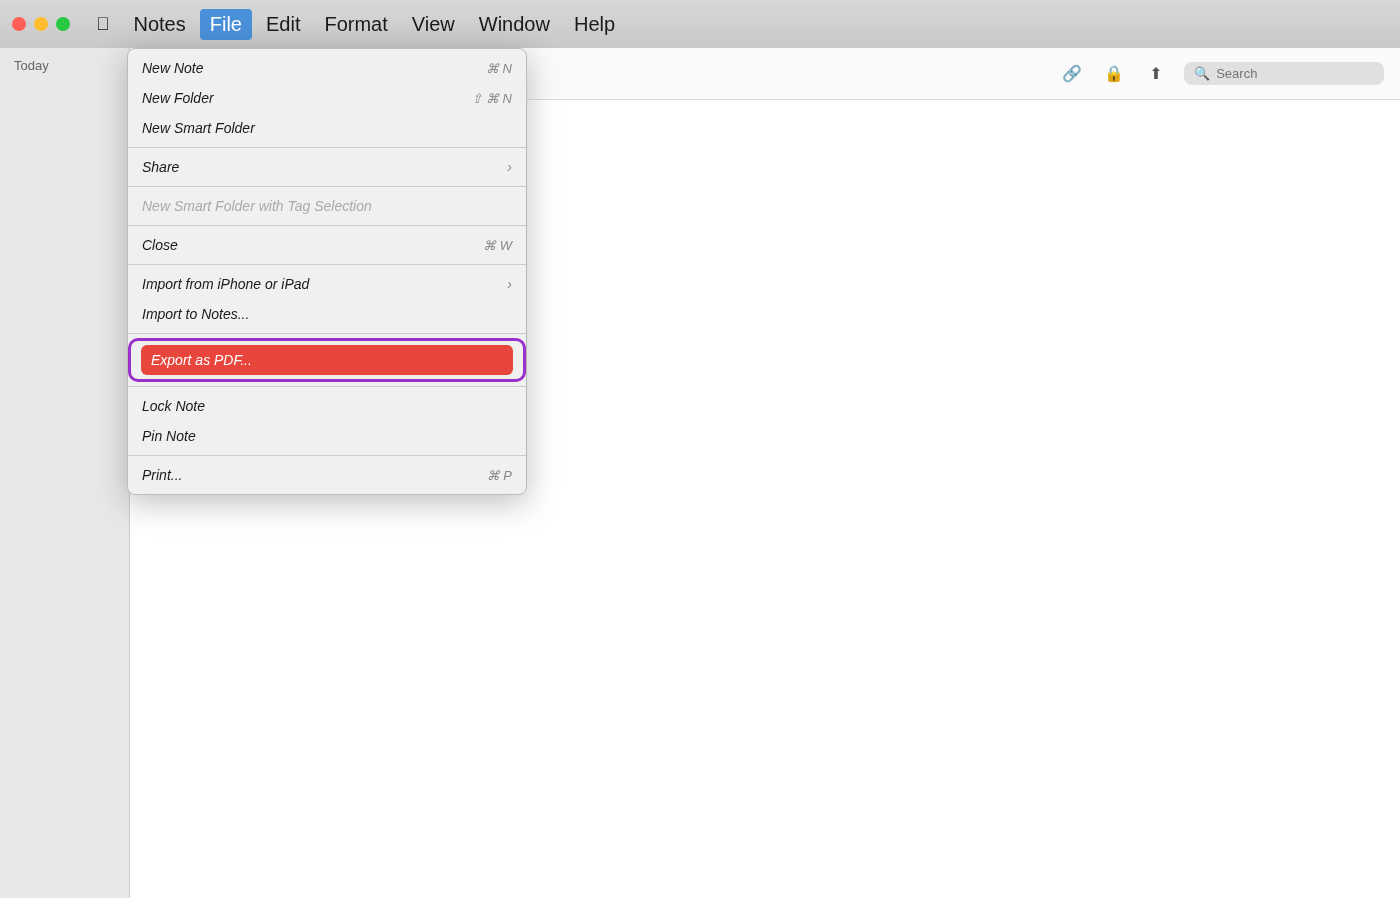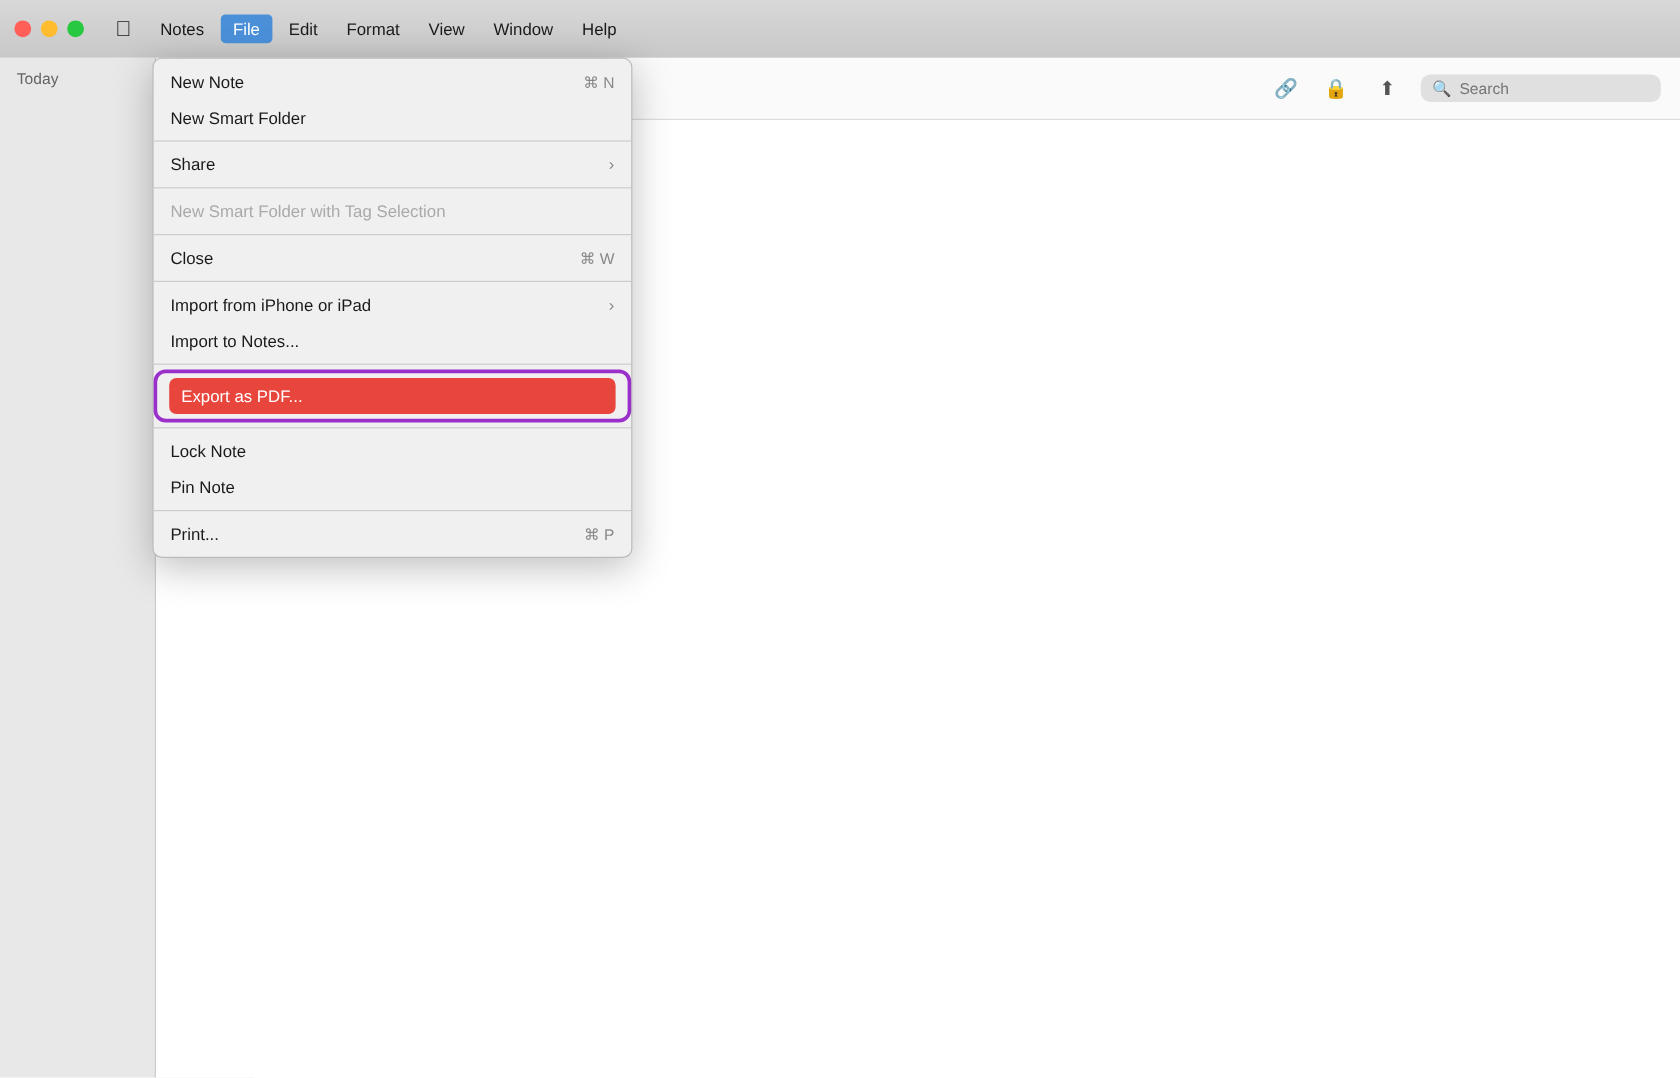--- a/index.html
+++ b/index.html
@@ -21,21 +21,21 @@
       display: flex;
       align-items: center;
       padding: 0 12px;
       gap: 4px;
       position: relative;
       z-index: 100;
     }
 
     .menu-item {
       padding: 4px 10px;
-      font-size: 14px;
+      font-size: 20px;
       color: #1a1a1a;
       border-radius: 4px;
       cursor: pointer;
     }
 
     .menu-item.active {
       background: #4a90d9;
       color: white;
     }
 
@@ -155,20 +155,21 @@
     }
 
     .dropdown-menu {
       background: #f0f0f0;
       border: 1px solid #bbb;
       border-radius: 8px;
       box-shadow: 0 8px 32px rgba(0,0,0,0.25);
       padding: 4px 0;
       width: 400px;
       font-size: 14px;
+      font-style: italic;
     }
 
     .menu-separator {
       height: 1px;
       background: #ccc;
       margin: 4px 0;
     }
 
     .dropdown-item {
       display: flex;
@@ -301,20 +302,24 @@
 </div>
 
 <div class="dropdown-overlay">
   <div class="dropdown-menu">
 
     <div class="dropdown-item">
       <span>New Note</span>
       <span class="shortcut">⌘ N</span>
     </div>
 
+    <div class="dropdown-item">
+      <span>New Folder</span>
+      <span class="shortcut">⇧ ⌘ N</span>
+    </div>
 
     <div class="dropdown-item">
       <span>New Smart Folder</span>
     </div>
 
     <div class="menu-separator"></div>
 
     <div class="dropdown-item">
       <span>Share</span>
       <span class="arrow">›</span>

